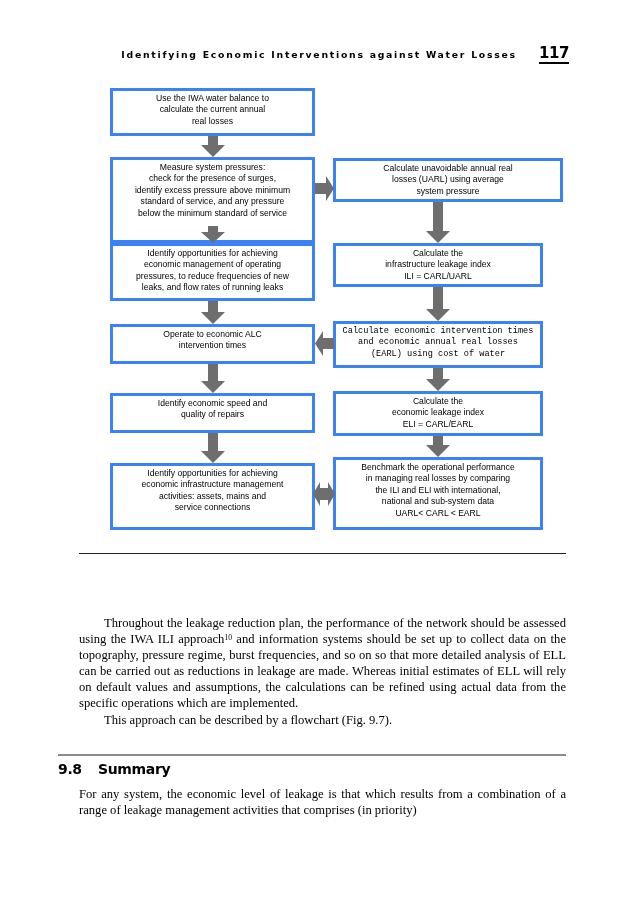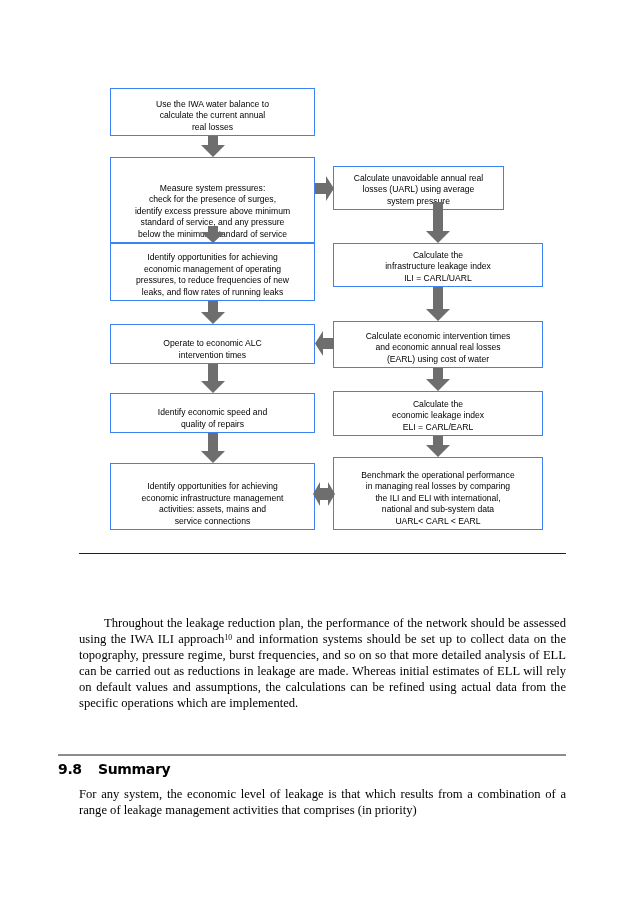--- a/index.html
+++ b/index.html
@@ -57,29 +57,29 @@
   .flow {
     position: absolute;
     left: 0;
     top: 80px;
     width: 619px;
     height: 475px;
   }
   .fbox {
     position: absolute;
     box-sizing: border-box;
-    border: 1px solid #3b82f6;
+    border: 3px solid #3b82f6;
     background: #ffffff;
     font-family: "Liberation Sans", sans-serif;
     font-size: 8.6px;
     line-height: 11.4px;
     color: #000;
     text-align: center;
     display: flex;
-    align-items: flex-end;
+    align-items: flex-start;
     justify-content: center;
     padding: 2px 4px;
   }
   .fbox span { display: block; width: 100%; }
 
   
   .arrow { position: absolute; }
   .arrow svg { display: block; }
 
   
@@ -162,20 +162,24 @@
     text-align: justify;
     color: #000;
   }
   .body2 p { margin: 0; }
 </style>
 </head>
 <body>
 
 <div class="page">
 
+  <div class="runhead">
+    <div class="runhead-title">Identifying Economic Interventions against Water Losses</div>
+    <div class="runhead-folio">117</div>
+  </div>
 
   <div class="flow">
 
     <div class="fbox" style="left:110px; top:8px; width:205px; height:48px;">
       <span style="white-space:pre-line;">Use the IWA water balance to
 calculate the current annual
 real losses</span>
     </div>
 
     <div class="fbox" style="left:110px; top:77px; width:205px; height:86px;">
@@ -203,34 +207,34 @@
 intervention times</span>
     </div>
 
     <div class="fbox" style="left:110px; top:383px; width:205px; height:67px;">
       <span style="white-space:pre-line;">Identify opportunities for achieving
 economic infrastructure management
 activities: assets, mains and
 service connections</span>
     </div>
 
-    <div class="fbox" style="left:333px; top:86px; width:171px; height:44px;">
+    <div class="fbox" style="left:333px; top:78px; width:230px; height:44px;">
       <span style="white-space:pre-line;">Calculate unavoidable annual real
 losses (UARL) using average
 system pressure</span>
     </div>
 
     <div class="fbox" style="left:333px; top:163px; width:210px; height:44px;">
       <span style="white-space:pre-line;">Calculate the
 infrastructure leakage index
 ILI = CARL/UARL</span>
     </div>
 
     <div class="fbox" style="left:333px; top:241px; width:210px; height:47px;">
-      <span style="white-space:pre-line;">Calculate economic intervention times
+      <span style="white-space:pre-line;font-family:Liberation Mono, monospace;">Calculate economic intervention times
 and economic annual real losses
 (EARL) using cost of water</span>
     </div>
 
     <div class="fbox" style="left:333px; top:311px; width:210px; height:45px;">
       <span style="white-space:pre-line;">Calculate the
 economic leakage index
 ELI = CARL/EARL</span>
     </div>
 
@@ -306,20 +310,21 @@
         <polygon points="0,14 7,2 7,8 15,8 15,2 22,14 15,26 15,20 7,20 7,26" fill="#6e6e6e"></polygon>
       </svg>
     </div>
 
   </div>
 
   <div class="cap-rule"></div>
 
   <div class="body">
     <p class="indent"><span>Throughout the leakage reduction plan, the performance of the network should be assessed using the IWA ILI approach</span><sup>10</sup><span> and information systems should be set up to collect data on the topography, pressure regime, burst frequencies, and so on so that more detailed analysis of ELL can be carried out as reductions in leakage are made. Whereas initial estimates of ELL will rely on default values and assumptions, the calculations can be refined using actual data from the specific operations which are implemented.</span></p>
+    <p class="indent">This approach can be described by a flowchart (Fig. 9.7).</p>
   </div>
 
   <div class="sec-rule"></div>
   <div class="sec-head">
     <span class="sec-num">9.8</span>
     <span class="sec-title">Summary</span>
   </div>
   <div class="body2">
     <p>For any system, the economic level of leakage is that which results from a combination of a range of leakage management activities that comprises (in priority)</p>
   </div>

